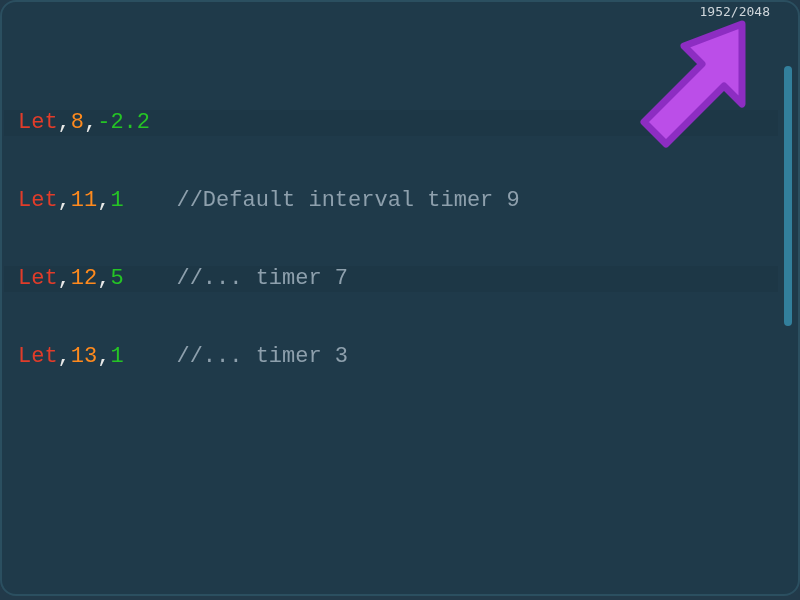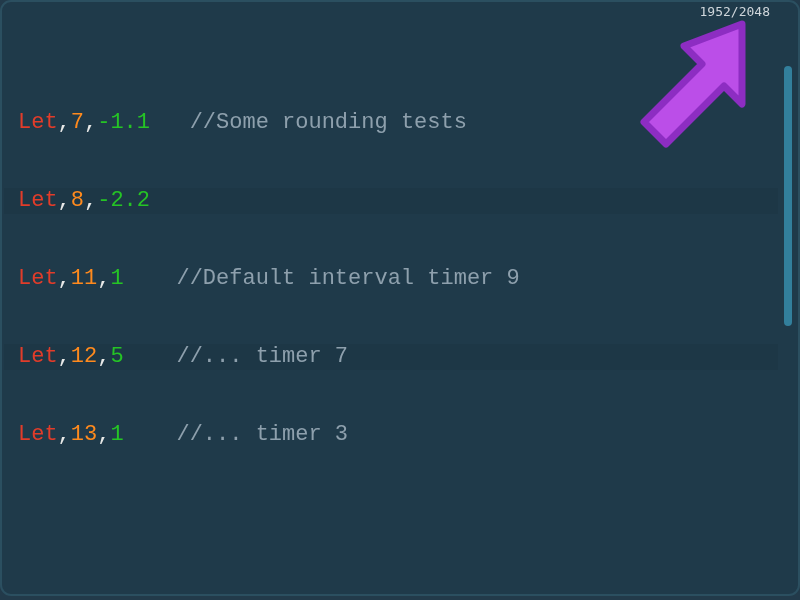--- a/index.html
+++ b/index.html
@@ -6,21 +6,21 @@
   html, body {
     width: 800px; height: 600px; overflow: hidden;
     background: #223a4a;
     font-family: "Consolas", "Courier New", monospace;
     font-size: 22px;
   }
   .editor-frame {
     position: relative;
     width: 800px; height: 596px;
     border: 2px solid #2b4f60;
-    border-radius: 11px;
+    border-radius: 16px;
     background: #1f3a4a;
     overflow: hidden;
   }
   .counter {
     position: absolute;
     top: 2px; right: 28px;
     font-size: 13px;
     color: #cfd6db;
     font-family: "Consolas", monospace;
     z-index: 5;
@@ -76,21 +76,20 @@
     </svg>
   </div>
 
   <div class="scrollbar-track">
     <div class="scrollbar-thumb"></div>
   </div>
 
   <div class="code-area">
 
     
-    <div class="line"><span class="indent"></span><span class="kw-red">Let</span><span class="comma">,</span><span class="kw-orange">7</span><span class="comma">,</span><span class="kw-green">-1.1</span><span class="kw-gray">   </span><span class="kw-gray">//Some rounding tests</span></div>
     <div class="line stripe"><span class="indent"></span><span class="kw-red">Let</span><span class="comma">,</span><span class="kw-orange">8</span><span class="comma">,</span><span class="kw-green">-2.2</span></div>
     <div class="line"><span class="indent"></span><span class="kw-red">Let</span><span class="comma">,</span><span class="kw-orange">11</span><span class="comma">,</span><span class="kw-green">1</span><span class="kw-gray">    </span><span class="kw-gray">//Default interval timer 9</span></div>
     <div class="line stripe"><span class="indent"></span><span class="kw-red">Let</span><span class="comma">,</span><span class="kw-orange">12</span><span class="comma">,</span><span class="kw-green">5</span><span class="kw-gray">    </span><span class="kw-gray">//... timer 7</span></div>
     <div class="line"><span class="indent"></span><span class="kw-red">Let</span><span class="comma">,</span><span class="kw-orange">13</span><span class="comma">,</span><span class="kw-green">1</span><span class="kw-gray">    </span><span class="kw-gray">//... timer 3</span></div>
     
 
     
     
     
     

